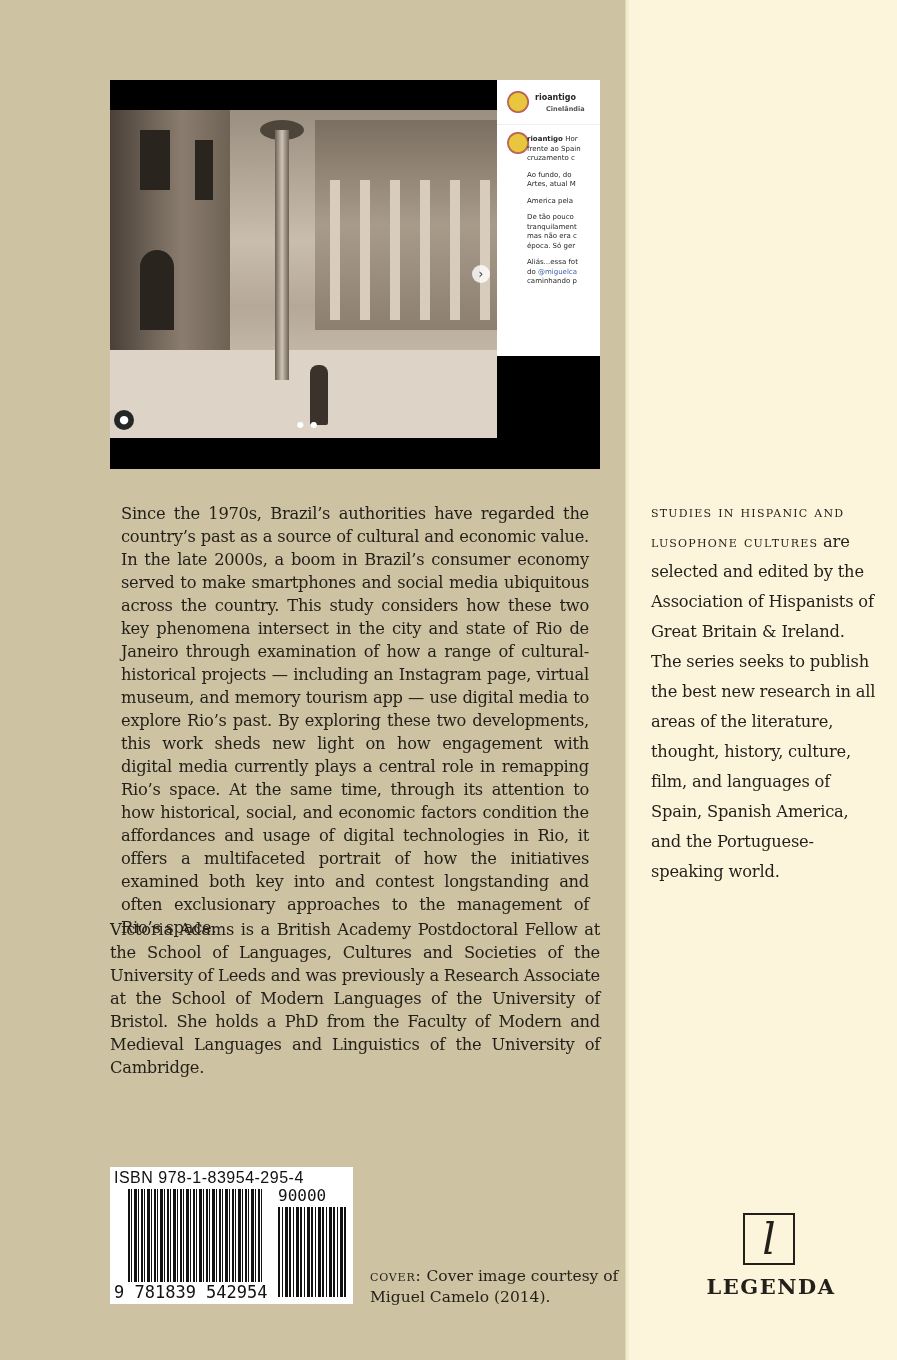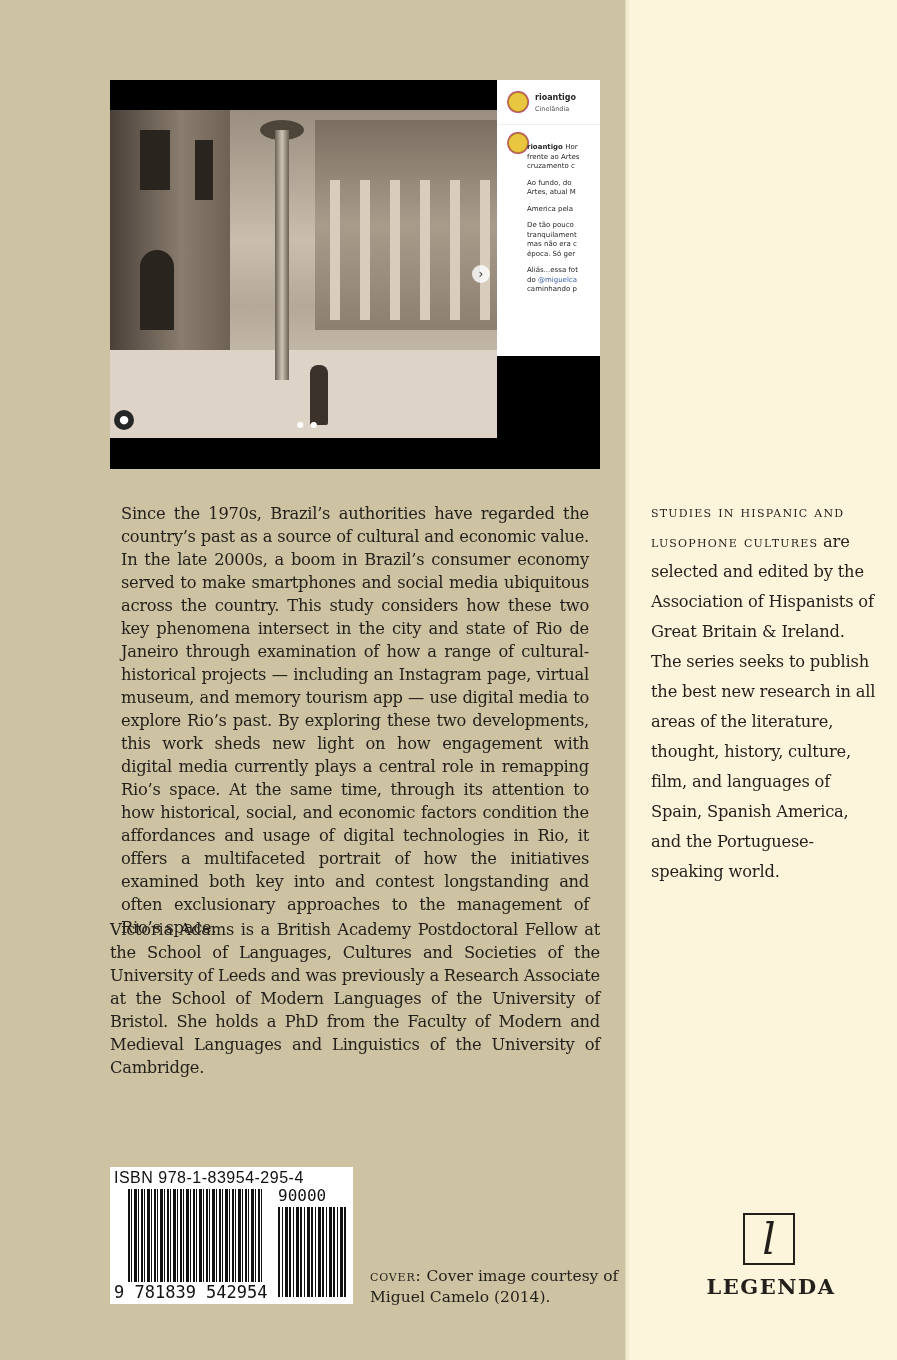--- a/index.html
+++ b/index.html
@@ -21,21 +21,21 @@
   .man { position:absolute; left:200px; top:255px; width:18px; height:60px; background:#3a322b; border-radius:8px 8px 2px 2px; }
   .user-tag { position:absolute; left:4px; top:330px; width:20px; height:20px; border-radius:50%; background:#262626; color:#fff; font-size:11px; text-align:center; line-height:20px; font-family:"DejaVu Sans", sans-serif; }
   .dots { position:absolute; left:187px; top:340px; font-size:8px; color:#fff; letter-spacing:2px; font-family:"DejaVu Sans", sans-serif; }
   .next-arrow { position:absolute; left:362px; top:185px; width:18px; height:18px; border-radius:50%; background:rgba(255,255,255,0.8); color:#333; font-size:12px; text-align:center; line-height:18px; font-family:"DejaVu Sans", sans-serif; }
 
   .ig-side { position:absolute; left:387px; top:0; width:103px; height:276px; background:#fff; font-family:"DejaVu Sans", sans-serif; color:#262626; overflow:hidden; }
   .ig-head { position:absolute; left:0; top:0; width:103px; height:44px; border-bottom:1px solid #efefef; }
   .avatar { position:absolute; width:22px; height:22px; border-radius:50%; background:radial-gradient(circle,#e9c640 55%,#b28a1e 60%,#c23b8a 70%); }
   .ig-user { position:absolute; font-size:8px; font-weight:bold; }
   .ig-loc { position:absolute; font-size:6.5px; color:#555; }
-  .ig-caption { position:absolute; left:30px; top:55px; width:100px; font-size:7px; line-height:9.5px; white-space:nowrap;margin-top:8px; }
+  .ig-caption { position:absolute; left:30px; top:55px; width:100px; font-size:7px; line-height:9.5px; white-space:nowrap; }
   .ig-caption p { margin:0 0 7px 0; }
   .mention { color:#3a5da8; }
   .ig-actions { position:absolute; left:10px; top:283px; font-size:14px; letter-spacing:8px; }
   .ig-likes { position:absolute; left:10px; top:313px; font-size:7px; white-space:nowrap; }
   .like-avs { display:inline-block; width:30px; height:10px; vertical-align:middle; background:linear-gradient(90deg,#7a9bbd 0 33%,#e08a34 33% 66%,#2c4f8c 66%); border-radius:5px; margin-right:2px; }
   .ig-date { position:absolute; left:10px; top:333px; font-size:5px; color:#999; }
   .ig-comment { position:absolute; left:0; top:355px; width:103px; height:34px; border-top:1px solid #efefef; }
   .smile { position:absolute; left:12px; top:8px; font-size:13px; }
   .add-comment { position:absolute; left:38px; top:19px; font-size:7px; color:#999; white-space:nowrap; }
 
@@ -87,26 +87,26 @@
     <div class="man"></div>
   </div>
   <div class="user-tag">●</div>
   <div class="dots">● ●</div>
   <div class="next-arrow">›</div>
 
   <div class="ig-side">
     <div class="ig-head">
       <div class="avatar" style="left:10px;top:11px;"></div>
       <div class="ig-user" style="left:38px;top:13px;">rioantigo</div>
-      <div class="ig-loc" style="left:38px;top:25px;">Cinelândia</div>
+      <div class="ig-loc" style="left:49px;top:25px;font-weight:bold;">Cinelândia</div>
     </div>
     <div class="avatar" style="left:10px;top:52px;"></div>
     <div class="ig-caption">
       <p><b>rioantigo</b><span> Hor</span><br>
-         <span>frente ao Artes</span><br>
+         <span>frente ao Spain</span><br>
          <span>cruzamento c</span></p>
       <p><span>Ao fundo, do</span><br>
          <span>Artes, atual M</span></p>
       <p><span>America pela</span></p>
       <p><span>De tão pouco</span><br>
          <span>tranquilament</span><br>
          <span>mas não era c</span><br>
          <span>época. Só ger</span></p>
       <p><span>Aliás...essa fot</span><br>
          <span>do </span><span class="mention">@miguelca</span><br>

